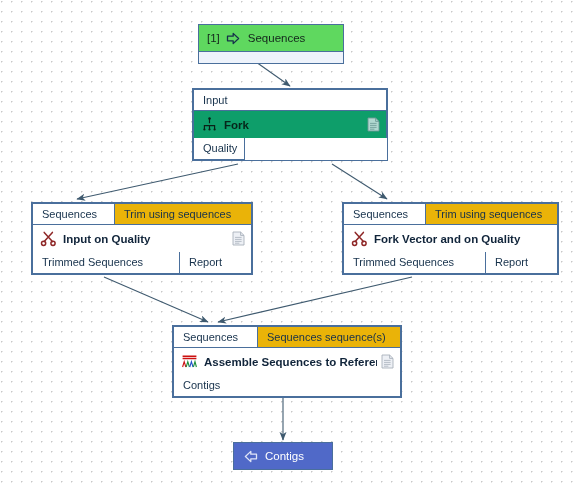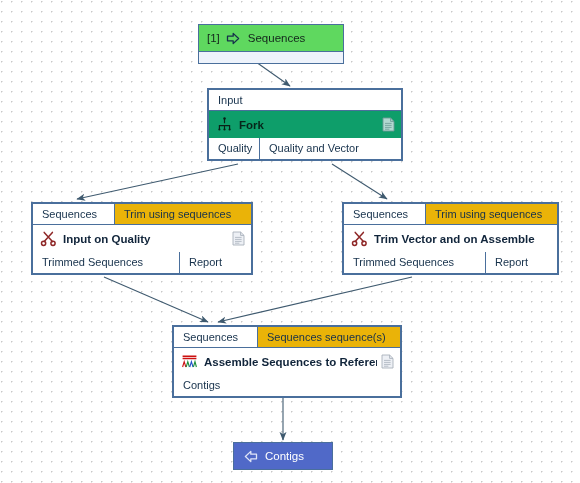--- a/index.html
+++ b/index.html
@@ -130,21 +130,21 @@
   .algo-doc {
     flex: 0 0 auto;
     width: 13px;
     height: 15px;
     margin-left: 4px;
     opacity: 0.75;
   }
 
   
   #node-input-sequences { left: 198px; top: 24px;  width: 146px; }
-  #node-fork            { left: 207px; top: 88px;  width: 196px; }
+  #node-fork            { left: 192px; top: 88px;  width: 196px; }
   #node-trim-quality    { left: 31px;  top: 202px; width: 222px; }
   #node-trim-vector     { left: 342px; top: 202px; width: 217px; }
   #node-assemble        { left: 172px; top: 325px; width: 230px; }
   #node-output-contigs  { left: 233px; top: 442px; width: 100px; }
 
   
   #node-fork .port-in      { width: 100%; }
   #node-fork .port-q       { width: 52px; }
   #node-fork .port-qv      { flex: 1 1 auto; }
 
@@ -215,21 +215,20 @@
       </svg>
       <span class="algo-title">Fork</span>
       <svg class="algo-doc" viewBox="0 0 13 15">
         <path d="M1 1 H8.6 L12 4.4 V14 H1 Z" fill="#e8ecf2" stroke="#8c97a5" stroke-width="0.9"></path>
         <path d="M8.6 1 V4.4 H12" fill="none" stroke="#8c97a5" stroke-width="0.9"></path>
         <path d="M3 6.4 H9.6 M3 8.4 H9.6 M3 10.4 H9.6 M3 12.2 H7.4" stroke="#8c97a5" stroke-width="0.8"></path>
       </svg>
     </div>
     <div class="port-row bottom">
       <div class="port port-q">Quality</div>
-      <div class="port port-qv">Quality and Vector</div>
     </div>
   </div>
 
   <div class="node" id="node-trim-quality">
     <div class="port-row">
       <div class="port port-seq">Sequences</div>
       <div class="port port-tus unconnected">Trim using sequences</div>
     </div>
     <div class="algo">
       <svg class="algo-icon" viewBox="0 0 17 17">
@@ -254,21 +253,21 @@
     <div class="port-row">
       <div class="port port-seq">Sequences</div>
       <div class="port port-tus unconnected">Trim using sequences</div>
     </div>
     <div class="algo">
       <svg class="algo-icon" viewBox="0 0 17 17">
         <path d="M4.2 2.4 L12.4 11.6 M12.4 2.4 L4.2 11.6" fill="none" stroke="#8e2727" stroke-width="1.5" stroke-linecap="round"></path>
         <circle cx="3.6" cy="13.3" r="2.1" fill="none" stroke="#8e2727" stroke-width="1.5"></circle>
         <circle cx="13.0" cy="13.3" r="2.1" fill="none" stroke="#8e2727" stroke-width="1.5"></circle>
       </svg>
-      <span class="algo-title">Trim Vector and on Assemble</span>
+      <span class="algo-title">Fork Vector and on Quality</span>
     </div>
     <div class="port-row bottom">
       <div class="port port-ts">Trimmed Sequences</div>
       <div class="port port-rep">Report</div>
     </div>
   </div>
 
   <div class="node" id="node-assemble">
     <div class="port-row">
       <div class="port port-seq">Sequences</div>

